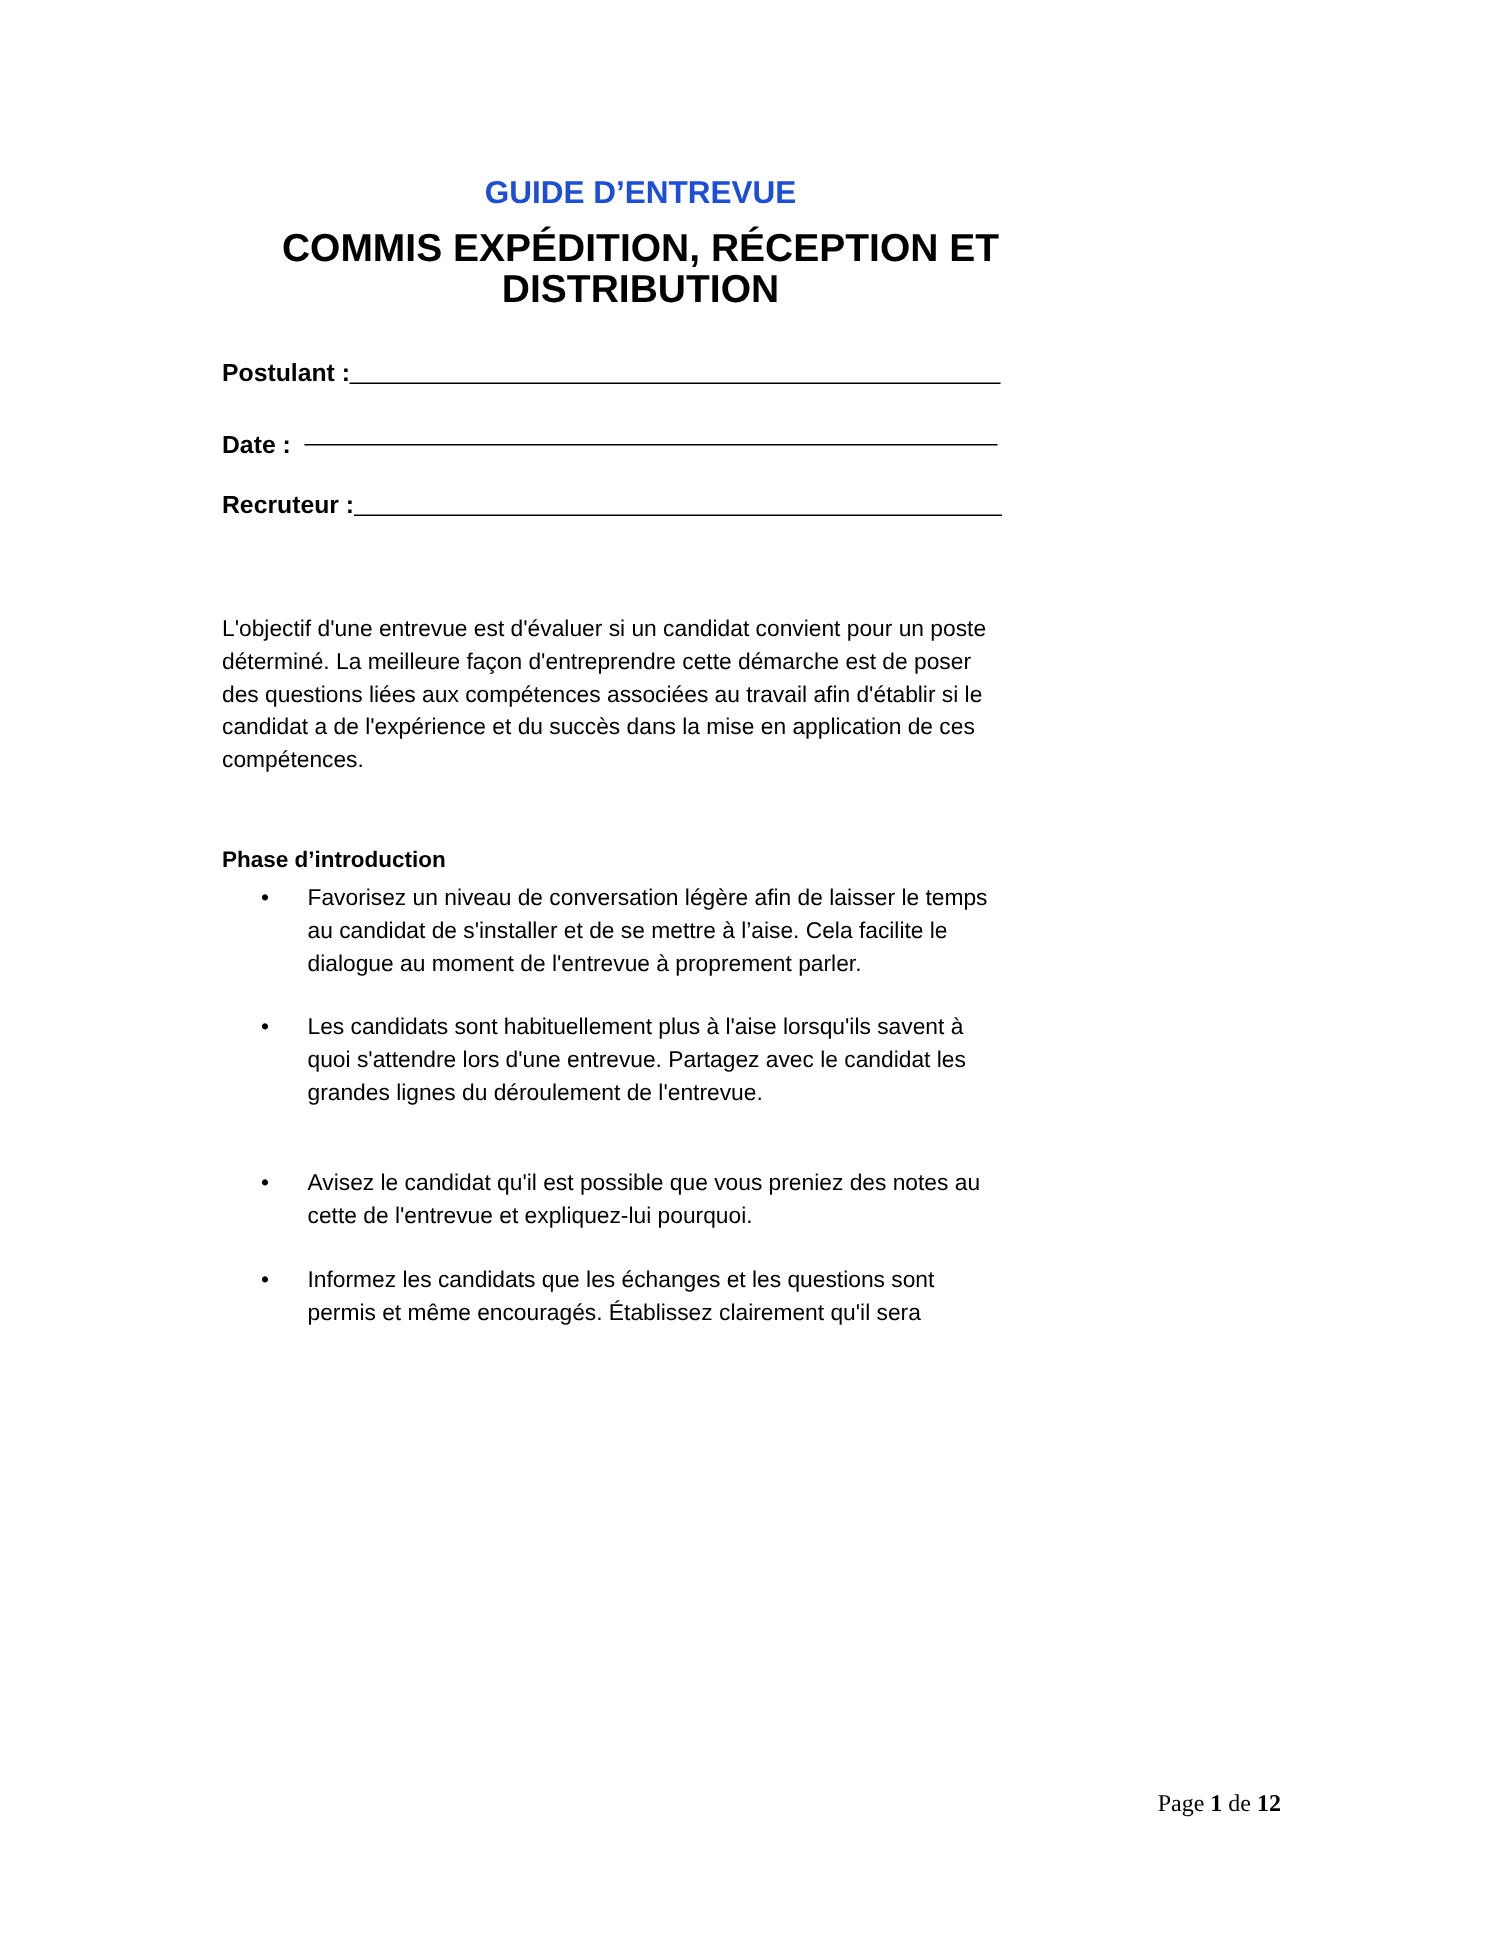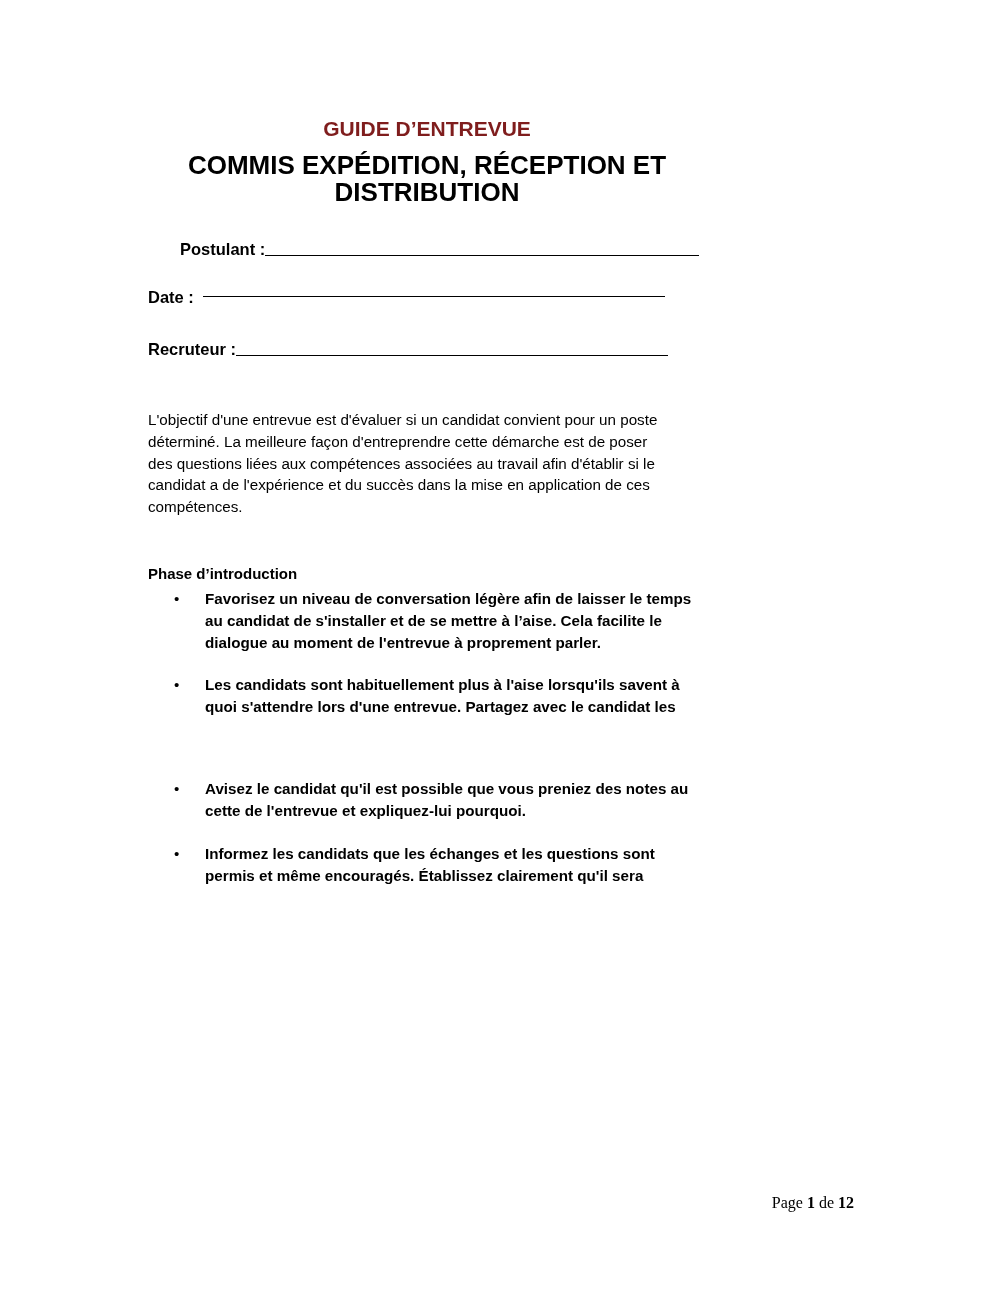--- a/index.html
+++ b/index.html
@@ -1,36 +1,36 @@
 <!DOCTYPE html>
 <html><head>
   <meta charset="utf-8">
   <style>
     html, body { margin: 0; padding: 0; background: #ffffff; }
     body { width: 1000px; height: 1290px; position: relative; overflow: hidden;
            font-family: "Liberation Sans", sans-serif; color: #000; }
     .page { position: absolute; left: 0; top: 0; width: 1000px; height: 1290px; }
 
     .doc-title { position: absolute; left: 148px; width: 558px; top: 117px; text-align: center;
-                 color: #7f1d1d; font-weight: bold; font-size: 21px; }
+                 color: #1d4ed8; font-weight: bold; font-size: 21px; }
     .doc-subtitle { position: absolute; left: 148px; width: 558px; top: 152px; text-align: center;
                     font-weight: bold; font-size: 26px; line-height: 27px; }
 
     .field { position: absolute; left: 148px; font-weight: bold; font-size: 16.5px; display: flex; align-items: flex-end; }
     .field .label { white-space: pre; }
     .field .line { border-bottom: 1.5px solid #000; height: 0; margin-bottom: 3px; }
-    .f1 { top: 240px; margin-left: 32px; } .f2 { top: 288px; align-items: center; } .f3 { top: 340px; justify-content: space-between; }
+    .f1 { top: 240px; } .f2 { top: 288px; align-items: center; } .f3 { top: 328px; justify-content: space-between; }
 
     .intro { position: absolute; left: 148px; top: 409px; width: 560px; font-size: 15.2px; line-height: 21.8px; }
 
     .section-heading { position: absolute; left: 148px; top: 565px; font-weight: bold; font-size: 15px; }
 
     .bullet { position: absolute; left: 148px; width: 560px; font-size: 15.2px; line-height: 21.8px; }
     .bullet .dot { position: absolute; left: 26px; top: 0; }
-    .bullet .txt { position: absolute; left: 57px; width: 500px; font-weight: bold; }
+    .bullet .txt { position: absolute; left: 57px; width: 500px; }
     .b1 { top: 588px; } .b2 { top: 674px; } .b3 { top: 778px; } .b4 { top: 843px; }
 
     .footer { position: absolute; left: 740px; width: 114px; top: 1194px; text-align: right;
               font-family: "Liberation Serif", serif; font-size: 16px; }
     .footer b { font-weight: bold; }
   </style>
 </head>
 <body>
 
 <div class="page">
@@ -70,20 +70,21 @@
       <div>Favorisez un niveau de conversation légère afin de laisser le temps</div>
       <div>au candidat de s'installer et de se mettre à l’aise.  Cela facilite le</div>
       <div>dialogue au moment de l'entrevue à proprement parler.</div>
     </div>
   </div>
   <div class="bullet b2">
     <span class="dot">•</span>
     <div class="txt">
       <div>Les candidats sont habituellement plus à l'aise lorsqu'ils savent à</div>
       <div>quoi s'attendre lors d'une entrevue. Partagez avec le candidat les</div>
+      <div>grandes lignes du déroulement de l'entrevue.</div>
     </div>
   </div>
   <div class="bullet b3">
     <span class="dot">•</span>
     <div class="txt">
       <div>Avisez le candidat qu'il est possible que vous preniez des notes au</div>
       <div>cette de l'entrevue et expliquez-lui pourquoi.</div>
     </div>
   </div>
   <div class="bullet b4">

